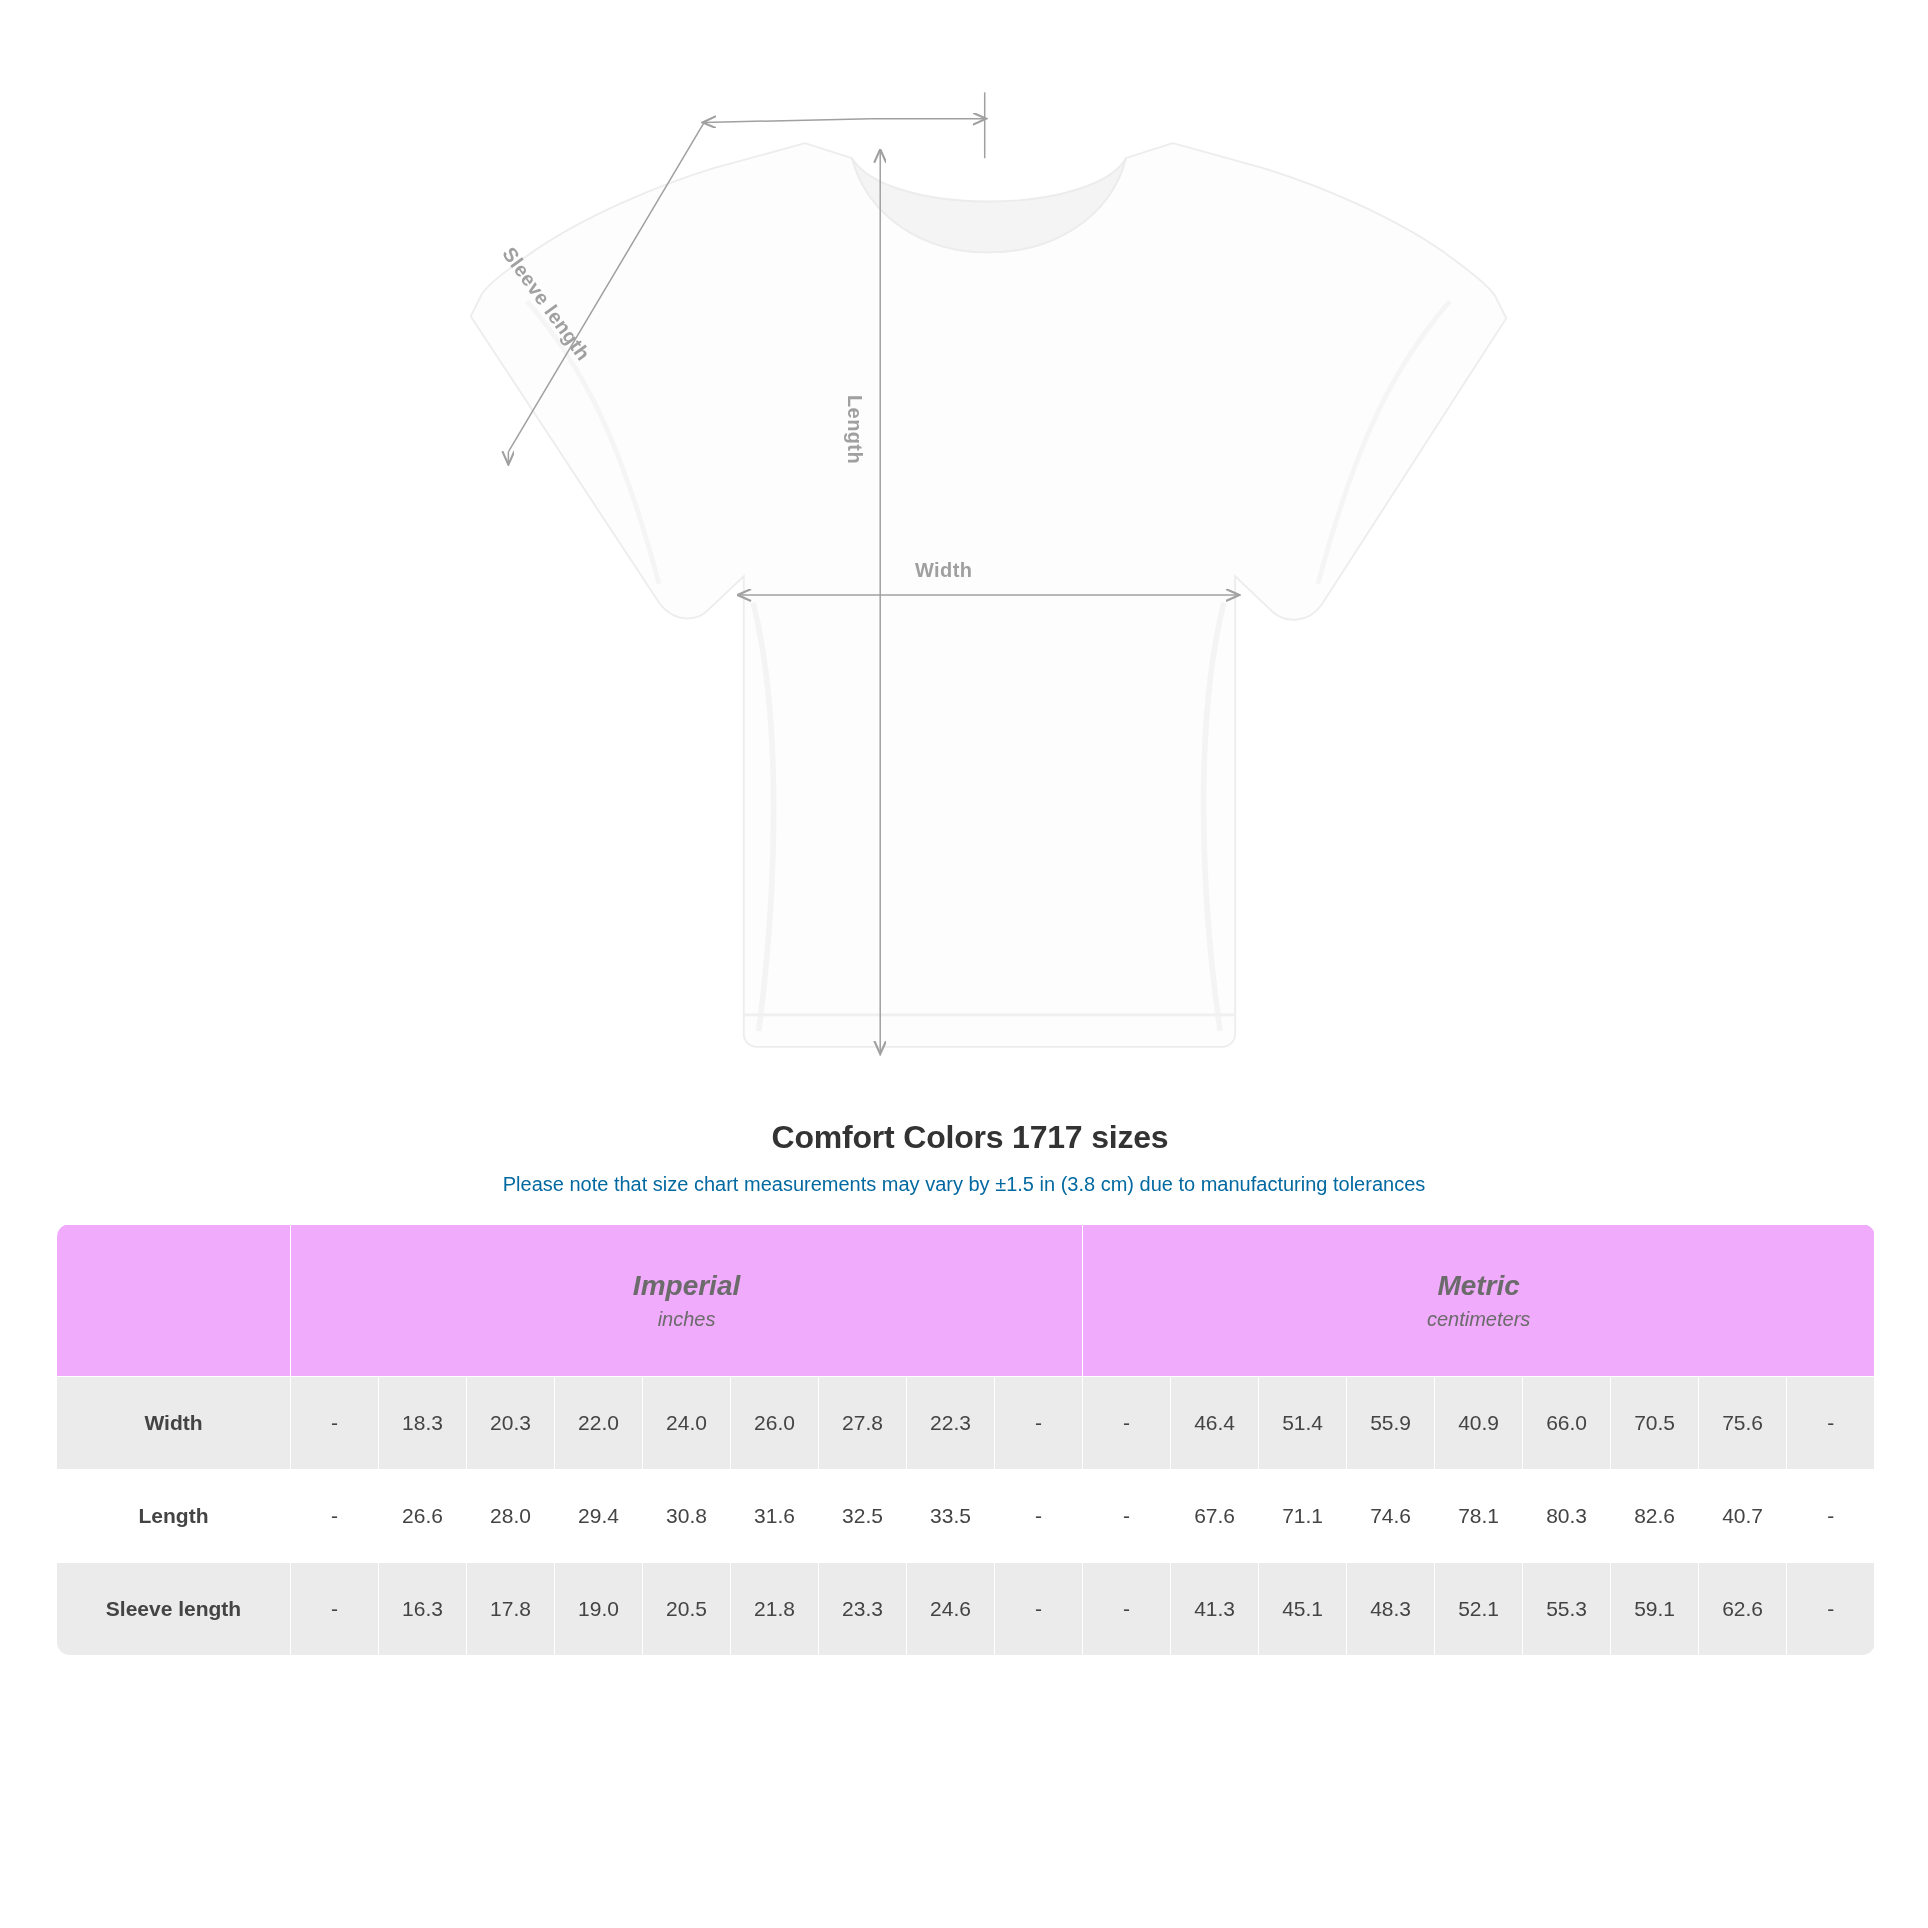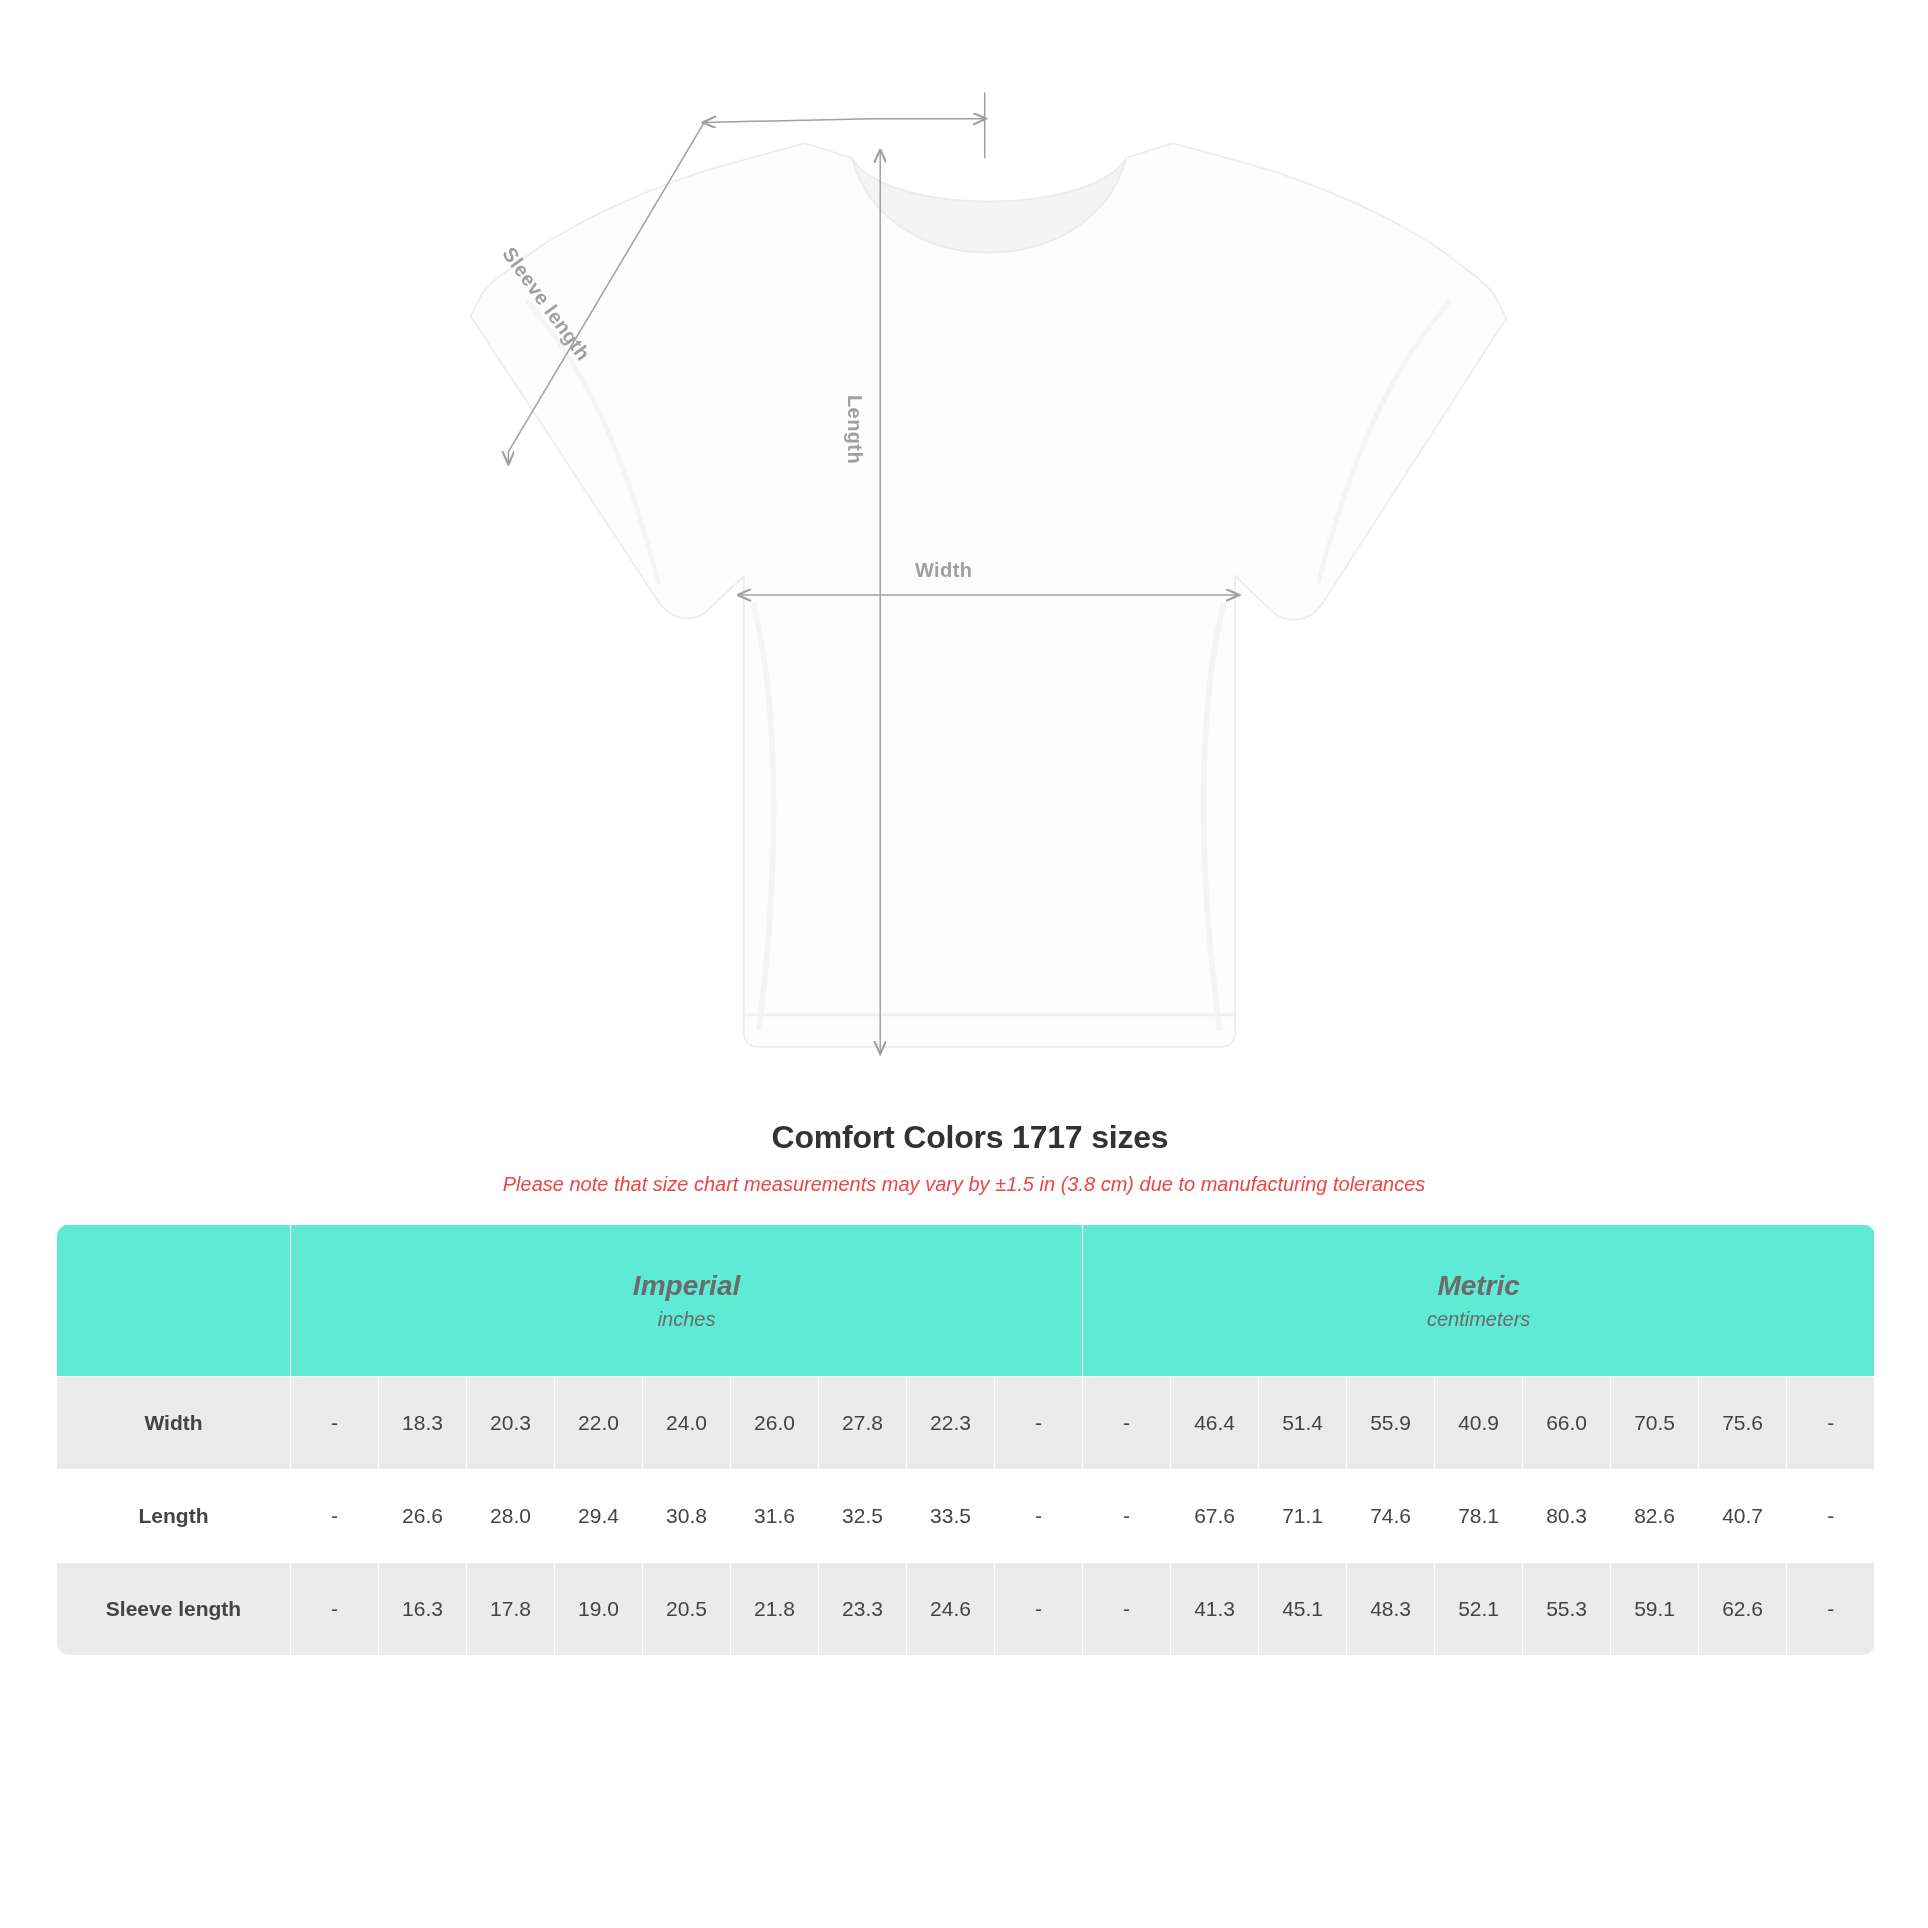--- a/index.html
+++ b/index.html
@@ -63,22 +63,21 @@
   .chart-title {
     font-size: 32px;
     font-weight: bold;
     color: #333333;
     margin: 0;
     letter-spacing: -0.2px;
     padding-left: 12px;
   }
   .chart-note {
     font-size: 20px;
-    font-style: italic;
-    color: #ef4444;
+    color: #0369a1;
     margin-top: 17px;
   }
 
   
   .table-wrap {
     margin: 28px 56px 0 56px;
   }
   table.size-table {
     border-collapse: collapse;
     width: 1815px;
@@ -87,21 +86,21 @@
   table.size-table td,
   table.size-table th {
     border: 0.9px solid #ffffff;
     text-align: center;
     vertical-align: middle;
     font-size: 21px;
     color: #444444;
   }
   
   .unit-cell {
-    background: #5eead4;
+    background: #f0abfc;
     height: 151px;
     padding: 0;
   }
   .unit-name {
     font-size: 28px;
     font-style: italic;
     font-weight: bold;
     color: #6b6b6b;
   }
   .unit-sub {

